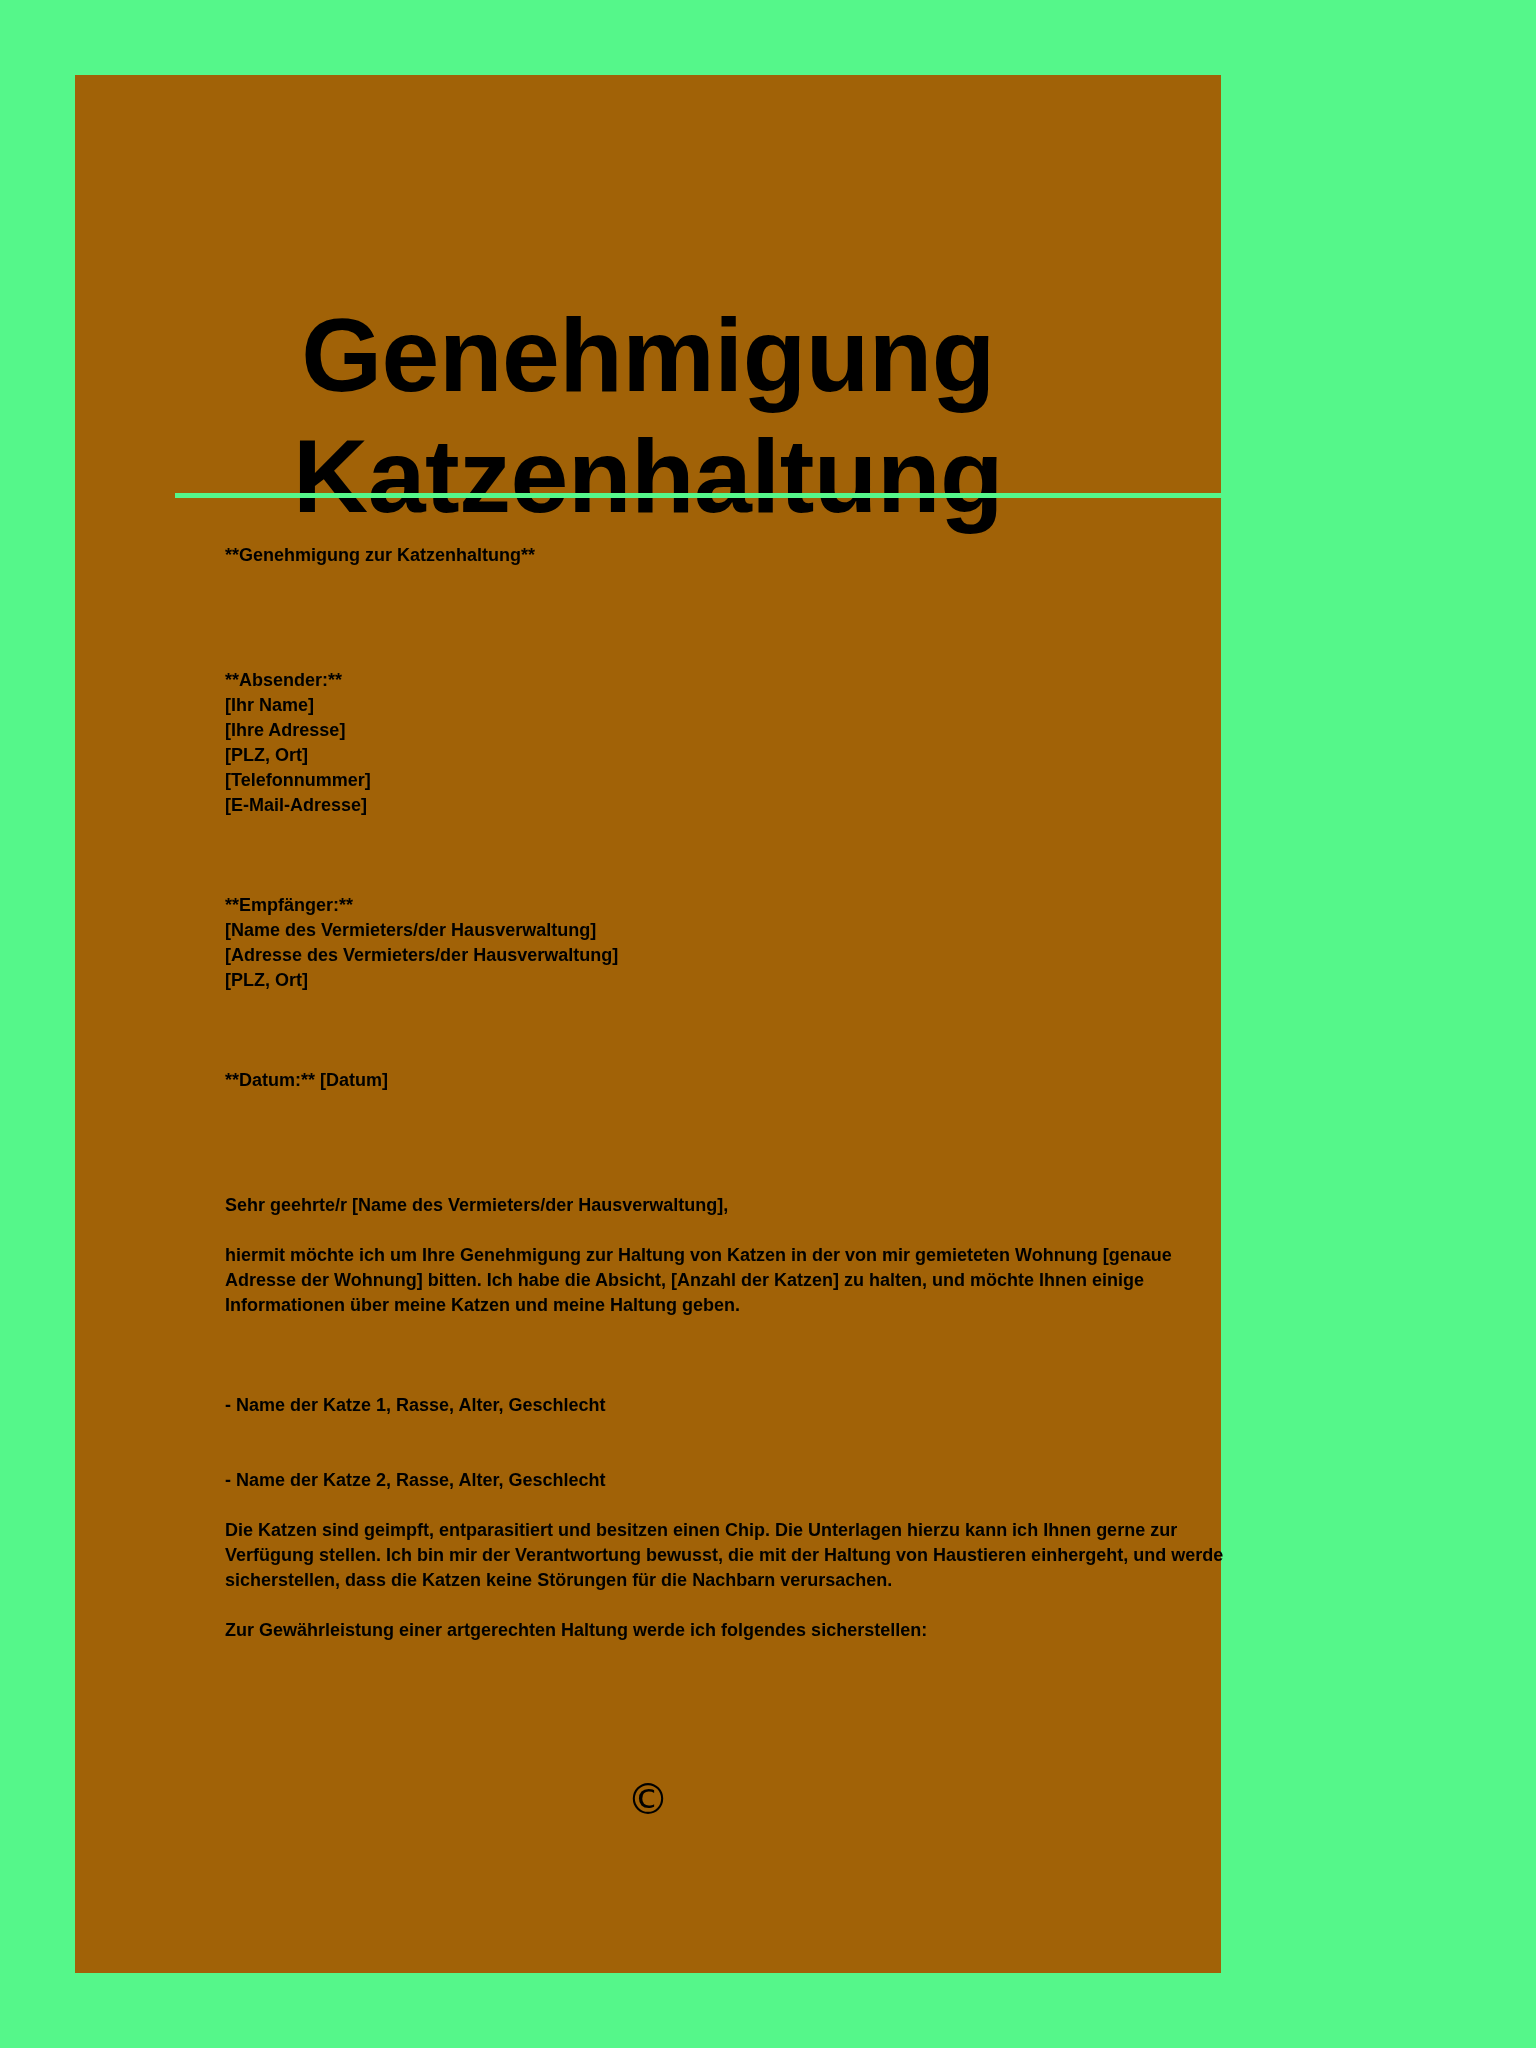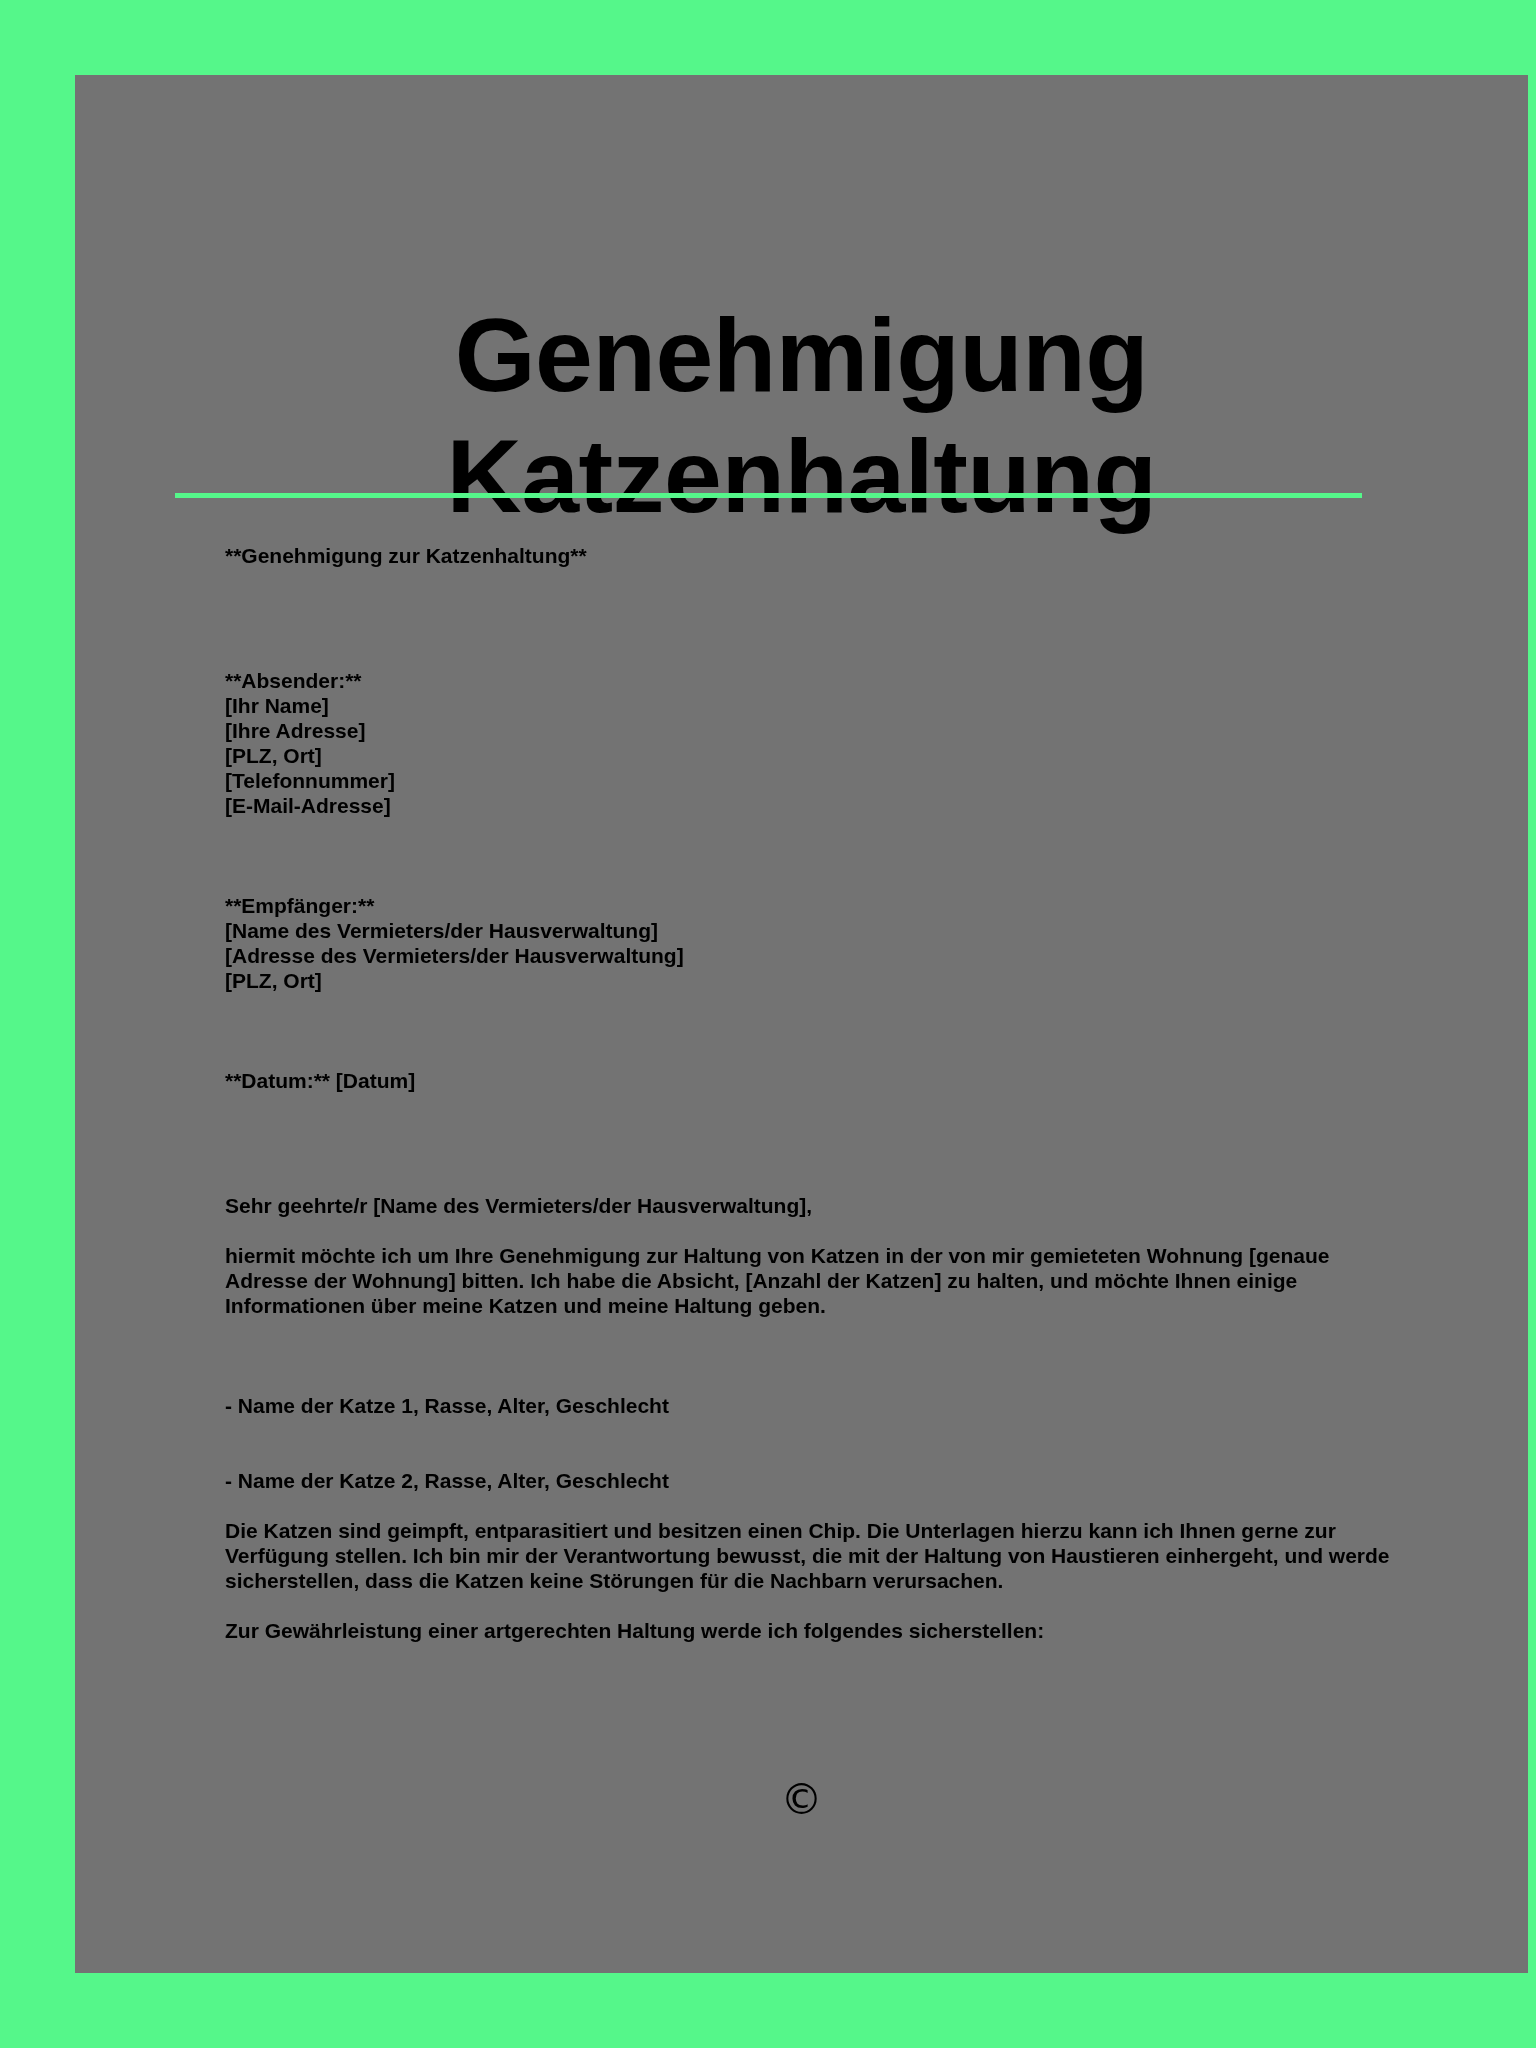--- a/index.html
+++ b/index.html
@@ -11,23 +11,23 @@
       height: 2048px;
       background: #55f78a;
       position: relative;
       overflow: hidden;
       font-family: "Liberation Sans", sans-serif;
     }
     .page {
       position: absolute;
       left: 75px;
       top: 75px;
-      width: 1453px;
+      width: 1146px;
       height: 1898px;
-      background: #737373;
+      background: #a16207;
     }
     .title {
       position: absolute;
       left: 0;
       top: 220px;
       width: 100%;
       margin: 0;
       text-align: center;
       font-family: "Liberation Sans", sans-serif;
       font-weight: bold;
@@ -45,21 +45,21 @@
       height: 5px;
       background: #55f78a;
     }
     .content {
       position: absolute;
       left: 150px;
       top: 468px;
       width: 1140px;
       font-family: "Liberation Sans", sans-serif;
       font-weight: bold;
-      font-size: 21px;
+      font-size: 18px;
       line-height: 25px;
       color: #000000;
     }
     .line {
       display: block;
       height: 25px;
       white-space: pre;
     }
     .blank { display: block; height: 25px; }
     .copyright {

